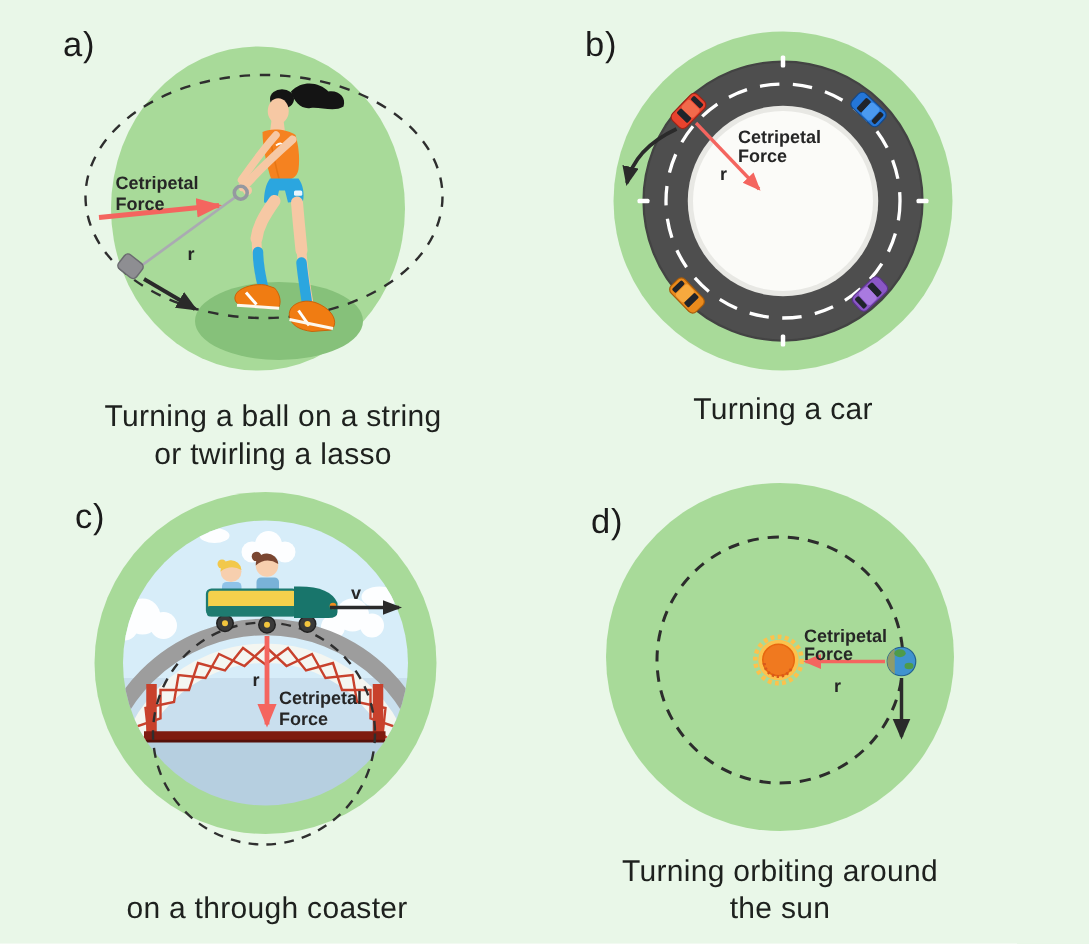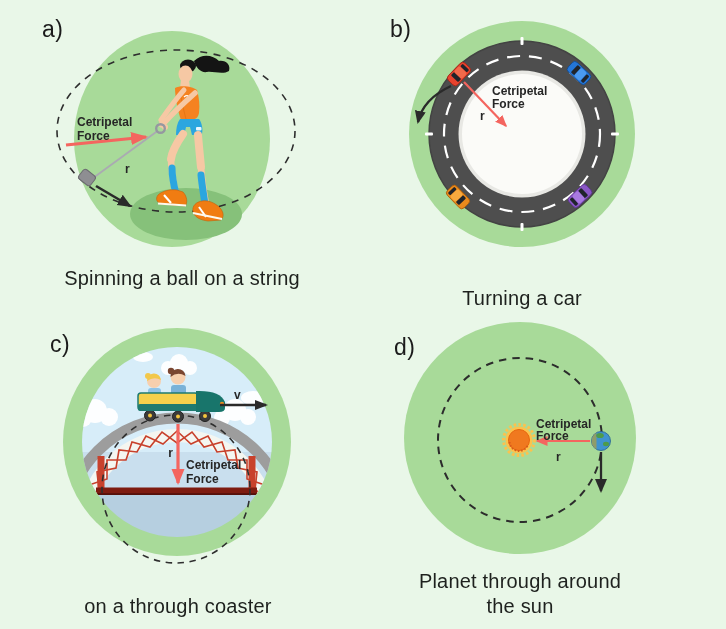--- a/index.html
+++ b/index.html
@@ -70,21 +70,22 @@
       <circle cx="160.5" cy="128.5" r="4.3" fill="none" stroke="#9598a0" stroke-width="2.4"></circle>
       <path d="M96,186 L130,206" stroke="#2a2a2a" stroke-width="2.6" fill="none" marker-end="url(#mBa)"></path>
       <path d="M66,145 L146,137" stroke="#f4655f" stroke-width="3.2" fill="none" marker-end="url(#mRa)"></path>
 
       <text class="anno" x="77" y="126">Cetripetal</text>
       <text class="anno" x="77" y="140">Force</text>
       <text class="anno" x="125" y="173">r</text>
     </svg>
 
     <div class="caption" style="left:8px;top:266px;width:348px">
-      <span>Spinning a ball on a string</span><br>
+      <span>Turning a ball on a string</span><br>
+      <span>or twirling a lasso</span>
     </div>
   </section>
 
   <section>
     <span class="plabel" style="left:390px;top:16px">b)</span>
 
     <svg class="art" style="left:363px;top:0" width="363" height="262" viewBox="363 0 363 262">
       <defs>
         <marker id="mRb" markerUnits="userSpaceOnUse" markerWidth="13" markerHeight="11" refX="10.5" refY="5" orient="auto">
           <path d="M0,0 L12,5 L0,10 Z" fill="#f4655f"></path>
@@ -132,21 +133,21 @@
       </g>
 
       <path d="M451,86 Q423,99 418,122" stroke="#2a2a2a" stroke-width="2.4" fill="none" marker-end="url(#mBb)"></path>
       <path d="M464,82 L506,126" stroke="#f4655f" stroke-width="2.2" fill="none" marker-end="url(#mRb)"></path>
 
       <text class="anno" x="492" y="95">Cetripetal</text>
       <text class="anno" x="492" y="108">Force</text>
       <text class="anno" x="480" y="120">r</text>
     </svg>
 
-    <div class="caption" style="left:368px;top:286px;width:308px">
+    <div class="caption" style="left:368px;top:261px;width:308px">
       <span>Turning a car</span>
     </div>
   </section>
 
   <section>
     <span class="plabel" style="left:50px;top:331px">c)</span>
 
     <svg class="art" style="left:0;top:315px" width="363" height="253" viewBox="0 315 363 253">
       <defs>
         <marker id="mRc" markerUnits="userSpaceOnUse" markerWidth="17" markerHeight="14" refX="14" refY="6.5" orient="auto">
@@ -270,18 +271,18 @@
       </g>
 
       <path d="M601,452 L601,491" stroke="#2a2a2a" stroke-width="2.3" fill="none" marker-end="url(#mBd)"></path>
 
       <text class="anno" x="536" y="428">Cetripetal</text>
       <text class="anno" x="536" y="440">Force</text>
       <text class="anno" x="556" y="461">r</text>
     </svg>
 
     <div class="caption" style="left:366px;top:569px;width:308px">
-      <span>Planet through around</span><br>
+      <span>Turning orbiting around</span><br>
       <span>the sun</span>
     </div>
   </section>
 
 </div>
 
 </body></html>

